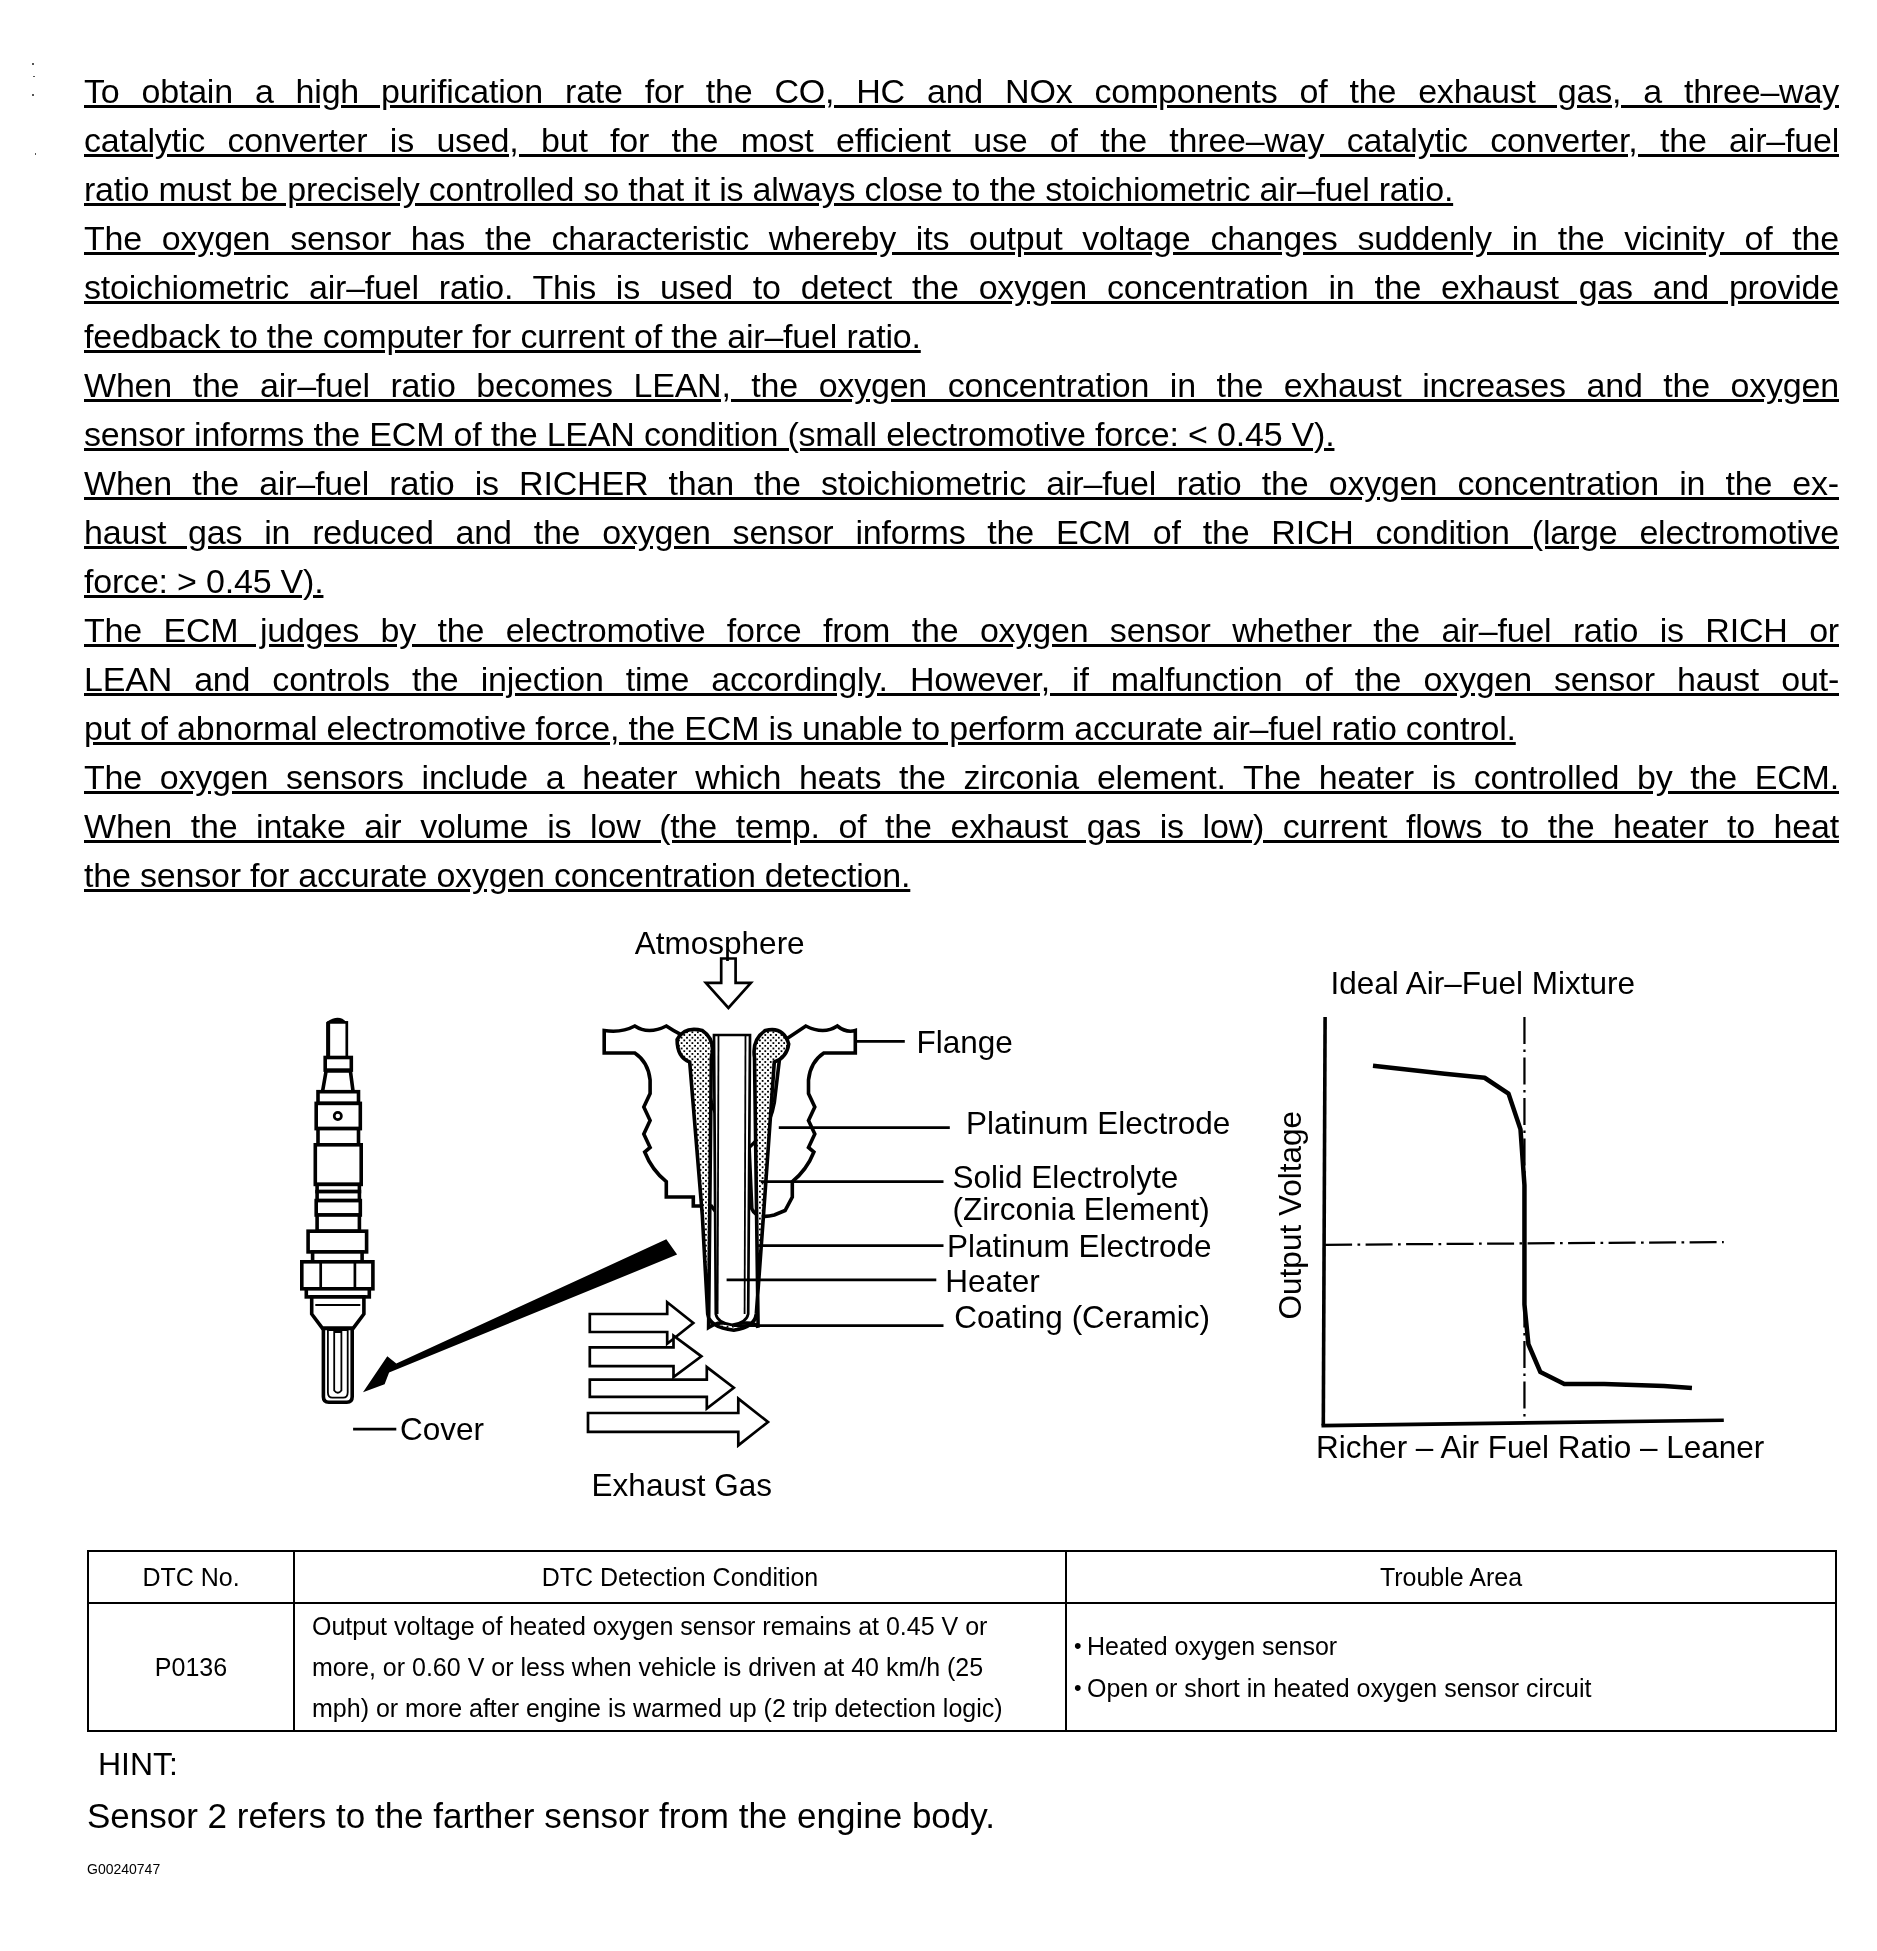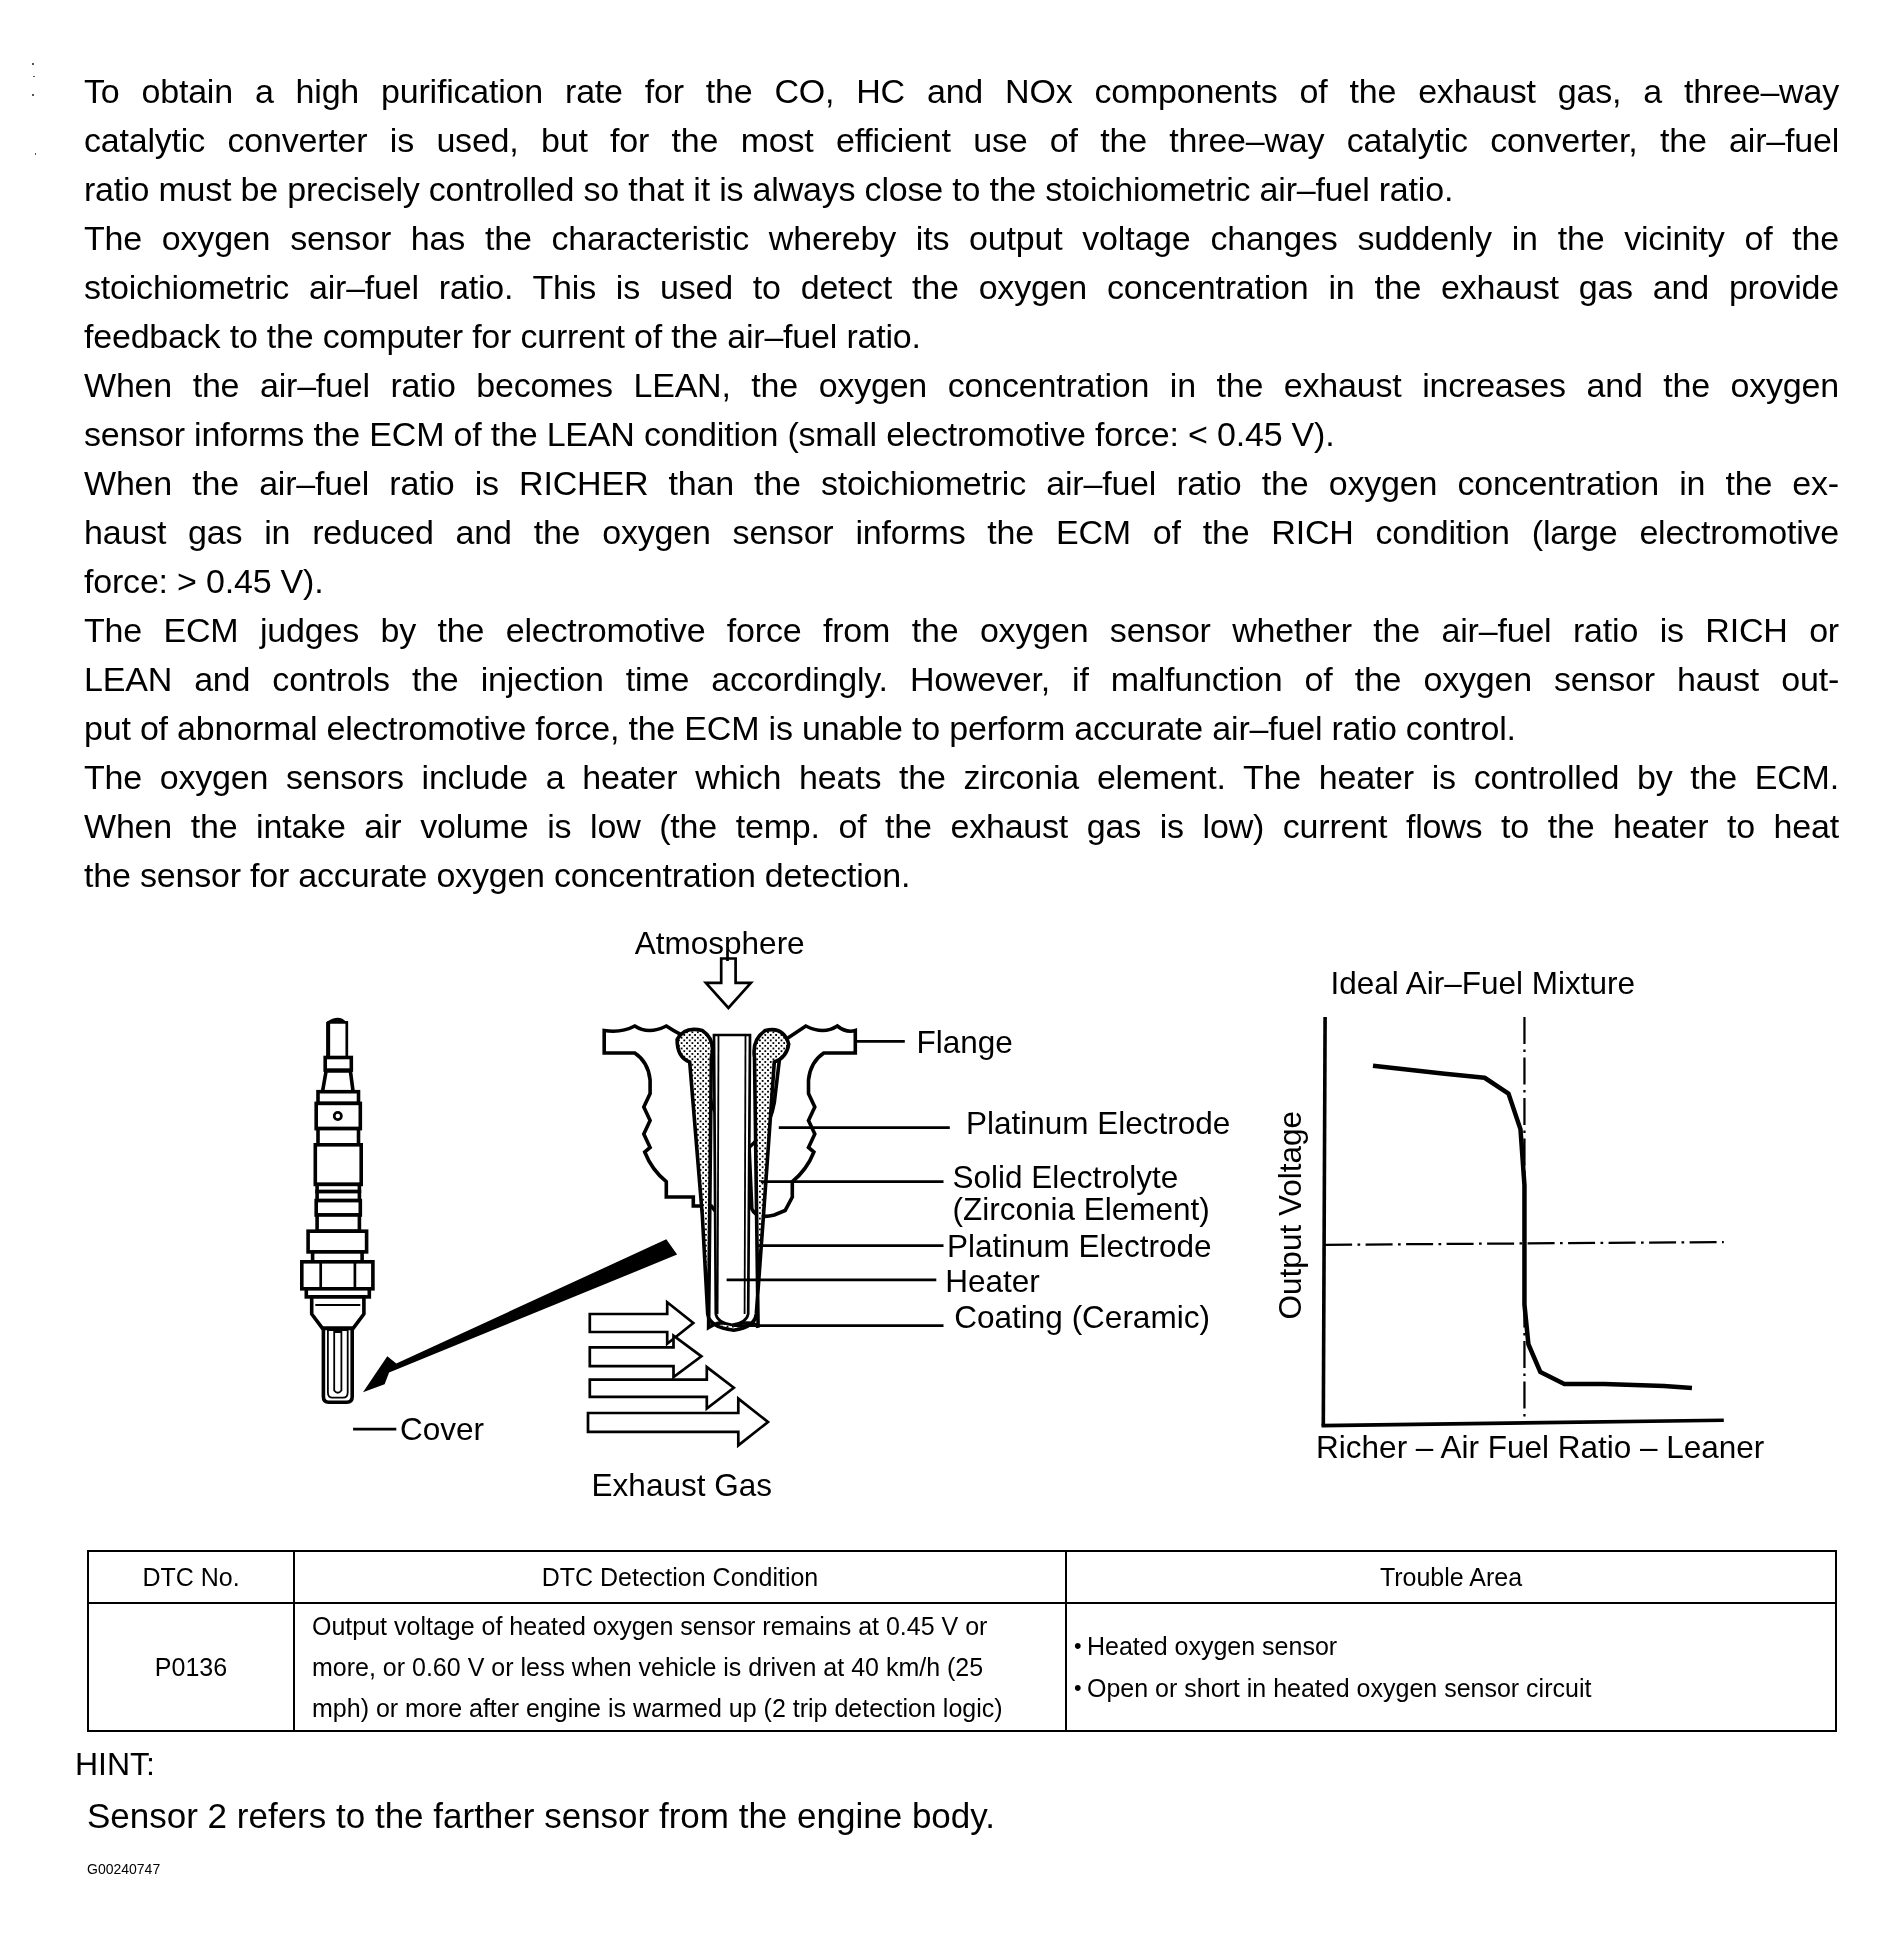--- a/index.html
+++ b/index.html
@@ -1,35 +1,35 @@
 <!DOCTYPE html>
 <html style="font-size:14.4px"><head>
 <meta charset="utf-8">
 <style>
   html, body { margin:0; padding:0; background:#ffffff; }
   body { width:1878px; height:1951px; position:relative; overflow:hidden; color:#000;
          font-family:"Liberation Sans", sans-serif; }
-  .para-block { position:absolute; left:84px; top:67px; width:1755px; }
+  .para-block { position:absolute; left:84px; top:67px; width:1755px;text-decoration:underline; }
   .line { font-size:34px; line-height:49px; height:49px; white-space:nowrap; letter-spacing:-0.2px; }
   .line.justify { text-align:justify; text-align-last:justify; }
   .scan-dots { position:absolute; left:32px; top:63px; width:3.6px; height:90px; }
   .scan-dots span { position:absolute; width:1.8px; height:1.8px; background:#555; }
   svg.diagram { position:absolute; left:0; top:0; }
   .dlabel { font-family:"Liberation Sans", sans-serif; font-size:35px; fill:#000; }
   table.dtc { position:absolute; left:87px; top:1550px; width:1750px; border-collapse:collapse;
               font-size:25px;border-radius:27px; }
   table.dtc th, table.dtc td { border:2.7px solid #000; padding:0 9px; }
   table.dtc th { font-weight:normal; height:50px; text-align:center; }
   table.dtc td { height:126px; vertical-align:middle; }
   table.dtc td.code { text-align:center; }
   table.dtc td.cond { line-height:41px; padding-left:17px; }
   table.dtc td.trouble { line-height:41px; padding-left:7px; }
   .bullet { display:block; }
   .bullet::before { content:"•"; margin-right:5.4px; font-size:21.6px; vertical-align:1.8px; }
-  .hint-label { position:absolute; left:75px; top:1746px; font-size:32px; }
+  .hint-label { position:absolute; left:98px; top:1746px; font-size:32px; }
   .hint-text { position:absolute; left:87px; top:1796px; font-size:35px; }
   .doc-id { position:absolute; left:87px; top:1861px; font-size:14px; }
 </style>
 </head>
 <body>
 
 <div class="scan-dots">
   <span style="top:0px;left:0"></span>
     <span style="top:12.6px;left:0.9px"></span>
   <span style="top:31px;left:0"></span>

